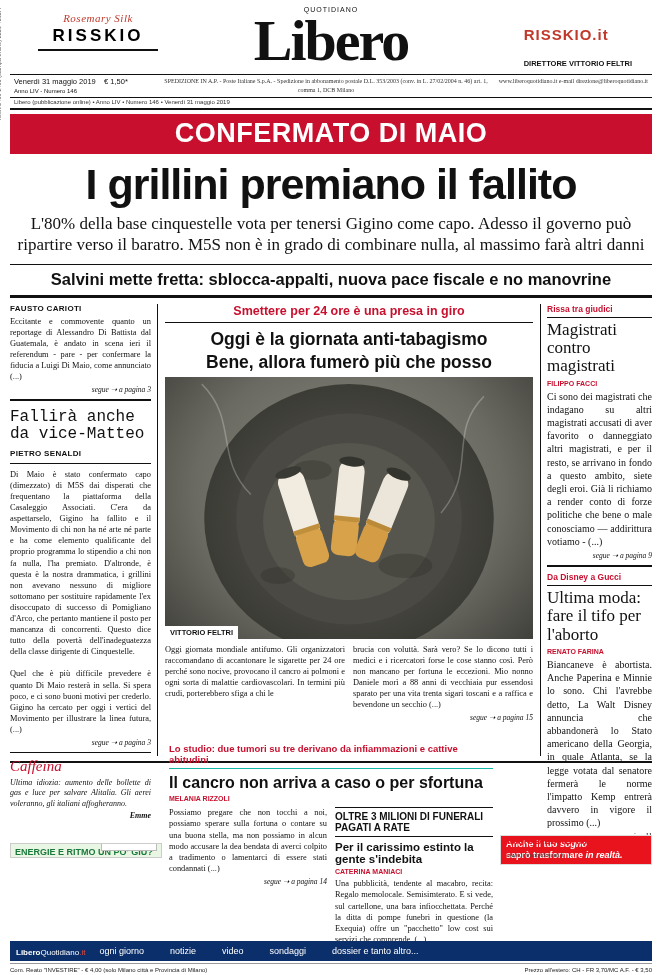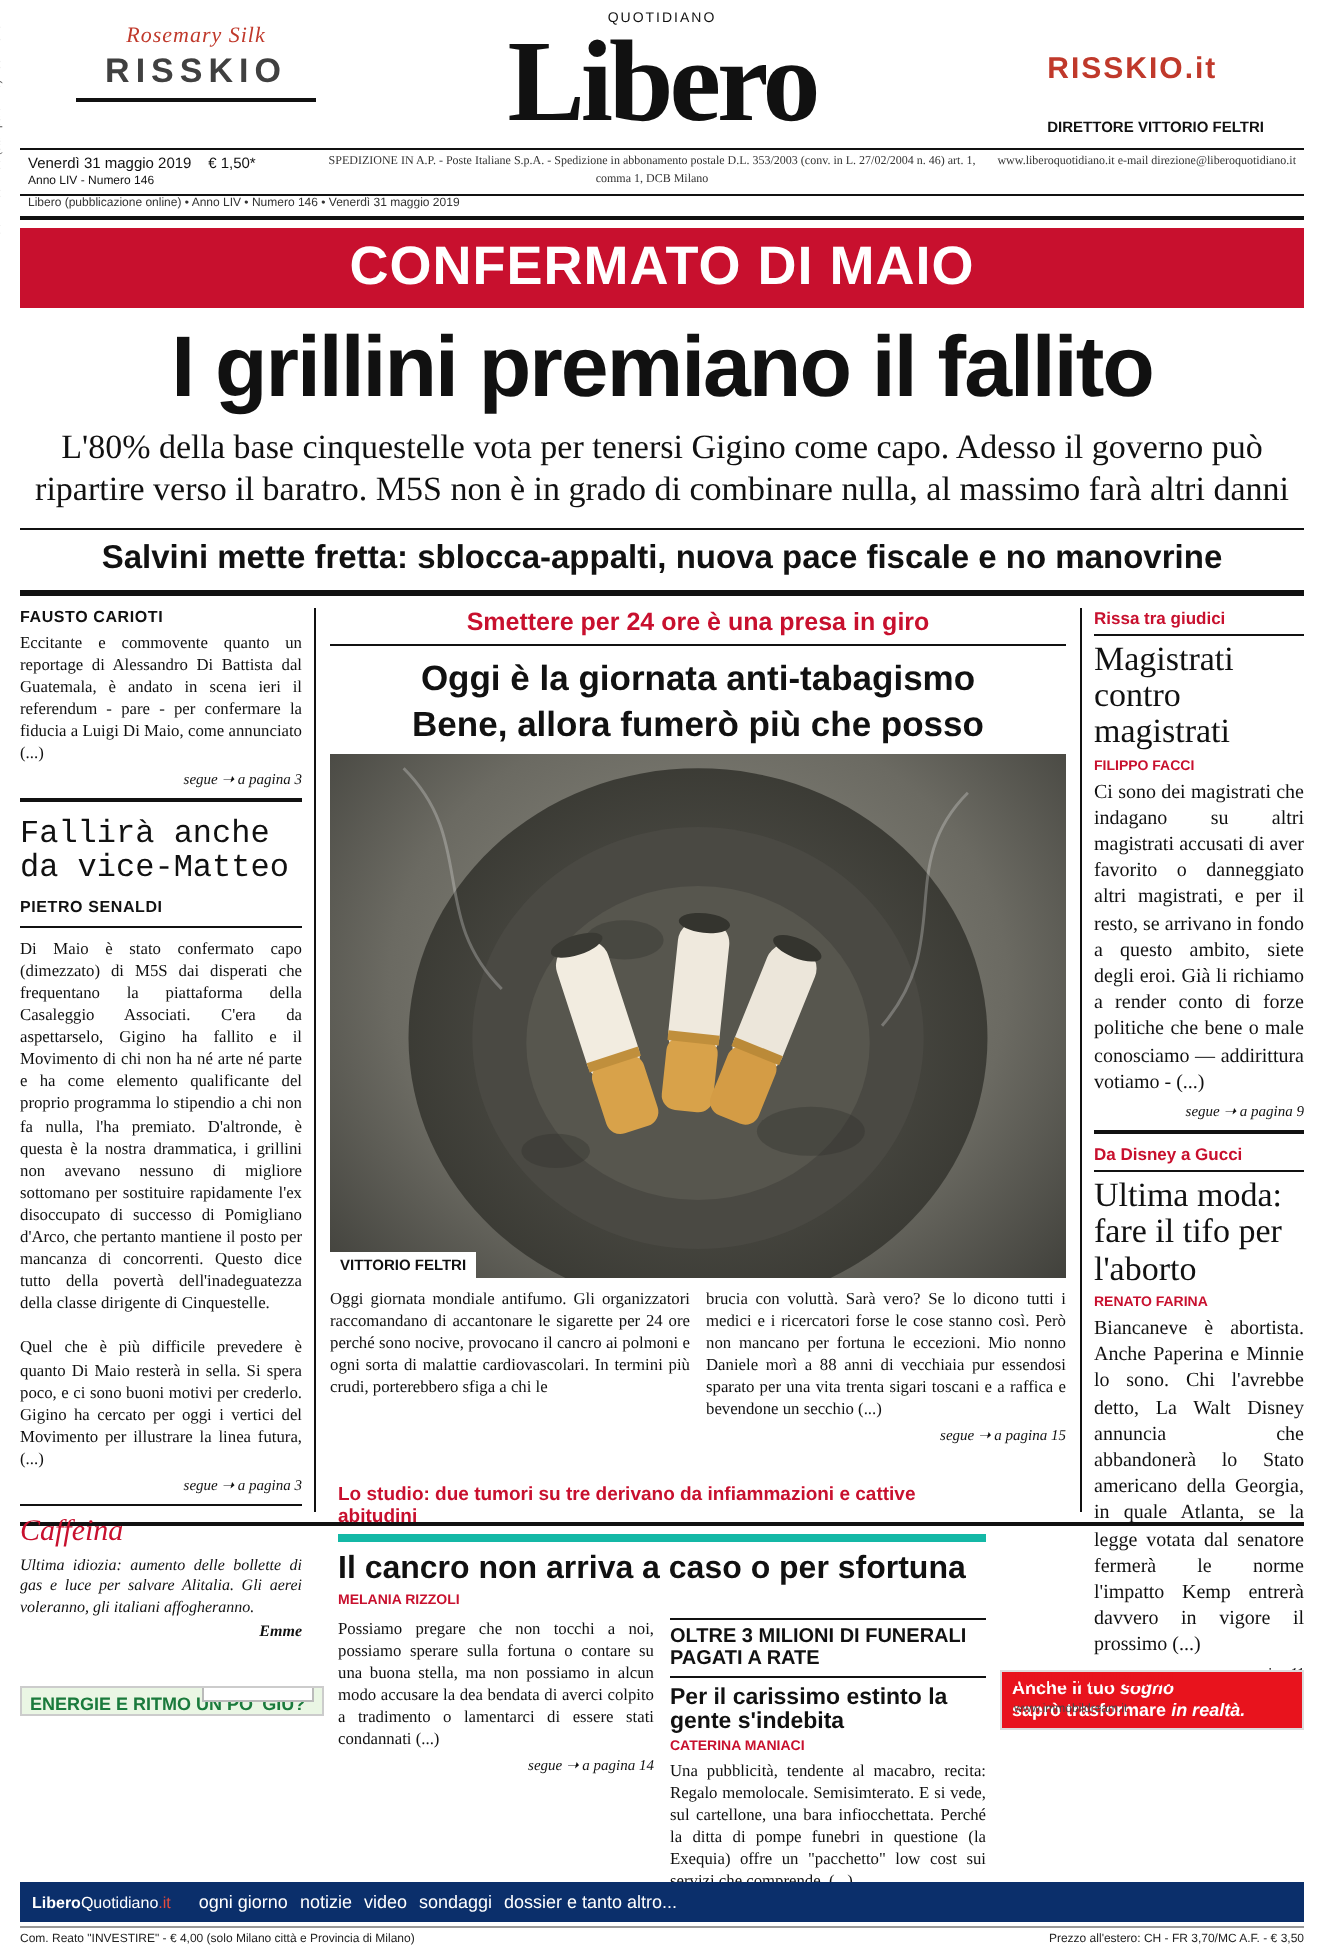--- a/index.html
+++ b/index.html
@@ -10,21 +10,21 @@
     font-family: "Liberation Serif", serif;
     color: #111;
     overflow: hidden;
   }
   .page { position: relative; width: 662px; height: 975px; padding: 6px 10px; }
 
   
   .masthead { position: relative; height: 68px; border-bottom: 0px; }
   .mh-left { position:absolute; left:28px; top:6px; width:120px; text-align:center; }
   .mh-left .script { font-family:"Liberation Serif", serif; font-style:italic; font-size:11px; color:#c0392b; letter-spacing:.5px; }
-  .mh-left .risskio { font-family:"Liberation Sans", sans-serif; font-weight:bold; font-size:17px; letter-spacing:3px; color:#404040; margin-top:2px;}
+  .mh-left .risskio { font-family:"Liberation Sans", sans-serif; font-weight:bold; font-size:17px; letter-spacing:3px; color:#000000; margin-top:2px;}
   .mh-left .rule { height:2px; background:#111; margin-top:3px; }
   .mh-center { position:absolute; left:0; right:0; top:0; text-align:center; }
   .kicker { font-family:"Liberation Sans", sans-serif; font-size:7px; letter-spacing:1px; color:#111; }
   .logo { font-family:"Liberation Serif", serif; font-weight:bold; font-size:58px; line-height:56px; letter-spacing:-2px; }
   .mh-right { position:absolute; right:20px; top:20px; font-family:"Liberation Sans", sans-serif; font-weight:bold; font-size:15px; letter-spacing:1px; color:#c0392b;}
   .mh-right .dir { margin-top:16px; font-size:7.5px; color:#111; letter-spacing:0; text-align:right; }
 
   .subbar { display:flex; align-items:flex-start; border-top:1px solid #111; border-bottom:1px solid #111; font-size:7px; padding:2px 0; }
   .subbar .c1 { width:150px; font-family:"Liberation Sans", sans-serif; font-size:7.5px; padding-left:4px;}
   .subbar .c2 { flex:1; text-align:center; color:#333; font-size:6px; line-height:1.5; }
@@ -65,31 +65,31 @@
   .col-r h3 { font-family:"Liberation Serif", serif; font-weight:normal; font-size:17px; line-height:1.08; margin:3px 0 4px; }
   .col-r .aut { font-family:"Liberation Sans", sans-serif; font-weight:bold; font-size:7px; color:#c8102e; margin-bottom:3px; }
   .col-r .body-txt { font-size:10px; }
 
   
   .bottom { display:flex; margin-top:5px; border-top:2px solid #111; padding-top:5px; height:172px;align-items:center; }
   .ad-left { width:152px; border:1px solid #ccc; position:relative; overflow:hidden; background:#eaf6e4; }
   .bot-mid { flex:1; padding:0 7px; }
   .ad-right { width:152px; position:relative; overflow:hidden; background:#fff; border:1px solid #ddd; }
 
-  .studio { color:#c8102e; font-family:"Liberation Sans", sans-serif; font-weight:bold; font-size:9.5px; border-bottom:4px solid #14b8a6; padding-bottom:3px;}
+  .studio { color:#c8102e; font-family:"Liberation Sans", sans-serif; font-weight:bold; font-size:9.5px; border-bottom:1px solid #14b8a6; padding-bottom:3px;}
   .bot-title { font-family:"Liberation Sans", sans-serif; font-weight:bold; font-size:16px; margin:5px 0 3px; }
   .bot-aut { font-family:"Liberation Sans", sans-serif; font-weight:bold; font-size:7px; color:#c8102e; margin-bottom:3px;}
   .bot-sub { font-family:"Liberation Sans", sans-serif; font-weight:bold; font-size:10px; border-top:1px solid #111; border-bottom:1px solid #111; padding:3px 0; margin-bottom:4px;}
 
   
   .footer { position:absolute; left:10px; right:10px; bottom:14px; height:20px; background:#0b2f6b; color:#fff; display:flex; align-items:center; padding:0 6px; font-family:"Liberation Sans", sans-serif; font-size:9px; }
   .footer .brand { font-weight:bold; font-size:11px; }
   .footer .brand span { font-weight:normal; font-size:8px; }
   .footer .it { color:#e74c3c; }
-  .footer .items { display:flex; gap:6px; margin-left:14px; align-items:center;}
+  .footer .items { display:flex; gap:26px; margin-left:14px; align-items:center;}
   .footer .items i { font-style:normal; }
   .footbar { position:absolute; left:10px; right:10px; bottom:0; height:12px; font-family:"Liberation Sans", sans-serif; font-size:6px; color:#222; display:flex; justify-content:space-between; align-items:center; border-top:1px solid #999; }
 
   .spine { position:absolute; left:-4px; top:120px; font-size:5.5px; color:#555; transform:rotate(-90deg); transform-origin:left top; white-space:nowrap; font-family:"Liberation Sans", sans-serif; }
 
   .ad-t1 { font-family:"Liberation Sans", sans-serif; font-weight:bold; font-size:9px; color:#1a7a3c; padding:3px 4px 0; }
   .ad-box { position:absolute; right:4px; top:22px; width:56px; height:86px; background:#fff; border:1px solid #bbb; }
   .ad-box2 { position:absolute; right:4px; bottom:6px; width:56px; height:60px; background:#fff; border:1px solid #bbb; }
   .ad-tag { position:absolute; left:4px; top:28px; width:42px; height:42px; border-radius:50%; background:#0f766e; color:#fff; font-family:"Liberation Sans", sans-serif; font-weight:bold; font-size:12px; display:flex; align-items:center; justify-content:center;}
   .ad-r-top { background:#e8131d; color:#fff; font-family:"Liberation Sans", sans-serif; font-weight:bold; font-size:9px; padding:3px 5px; line-height:1.2; }

